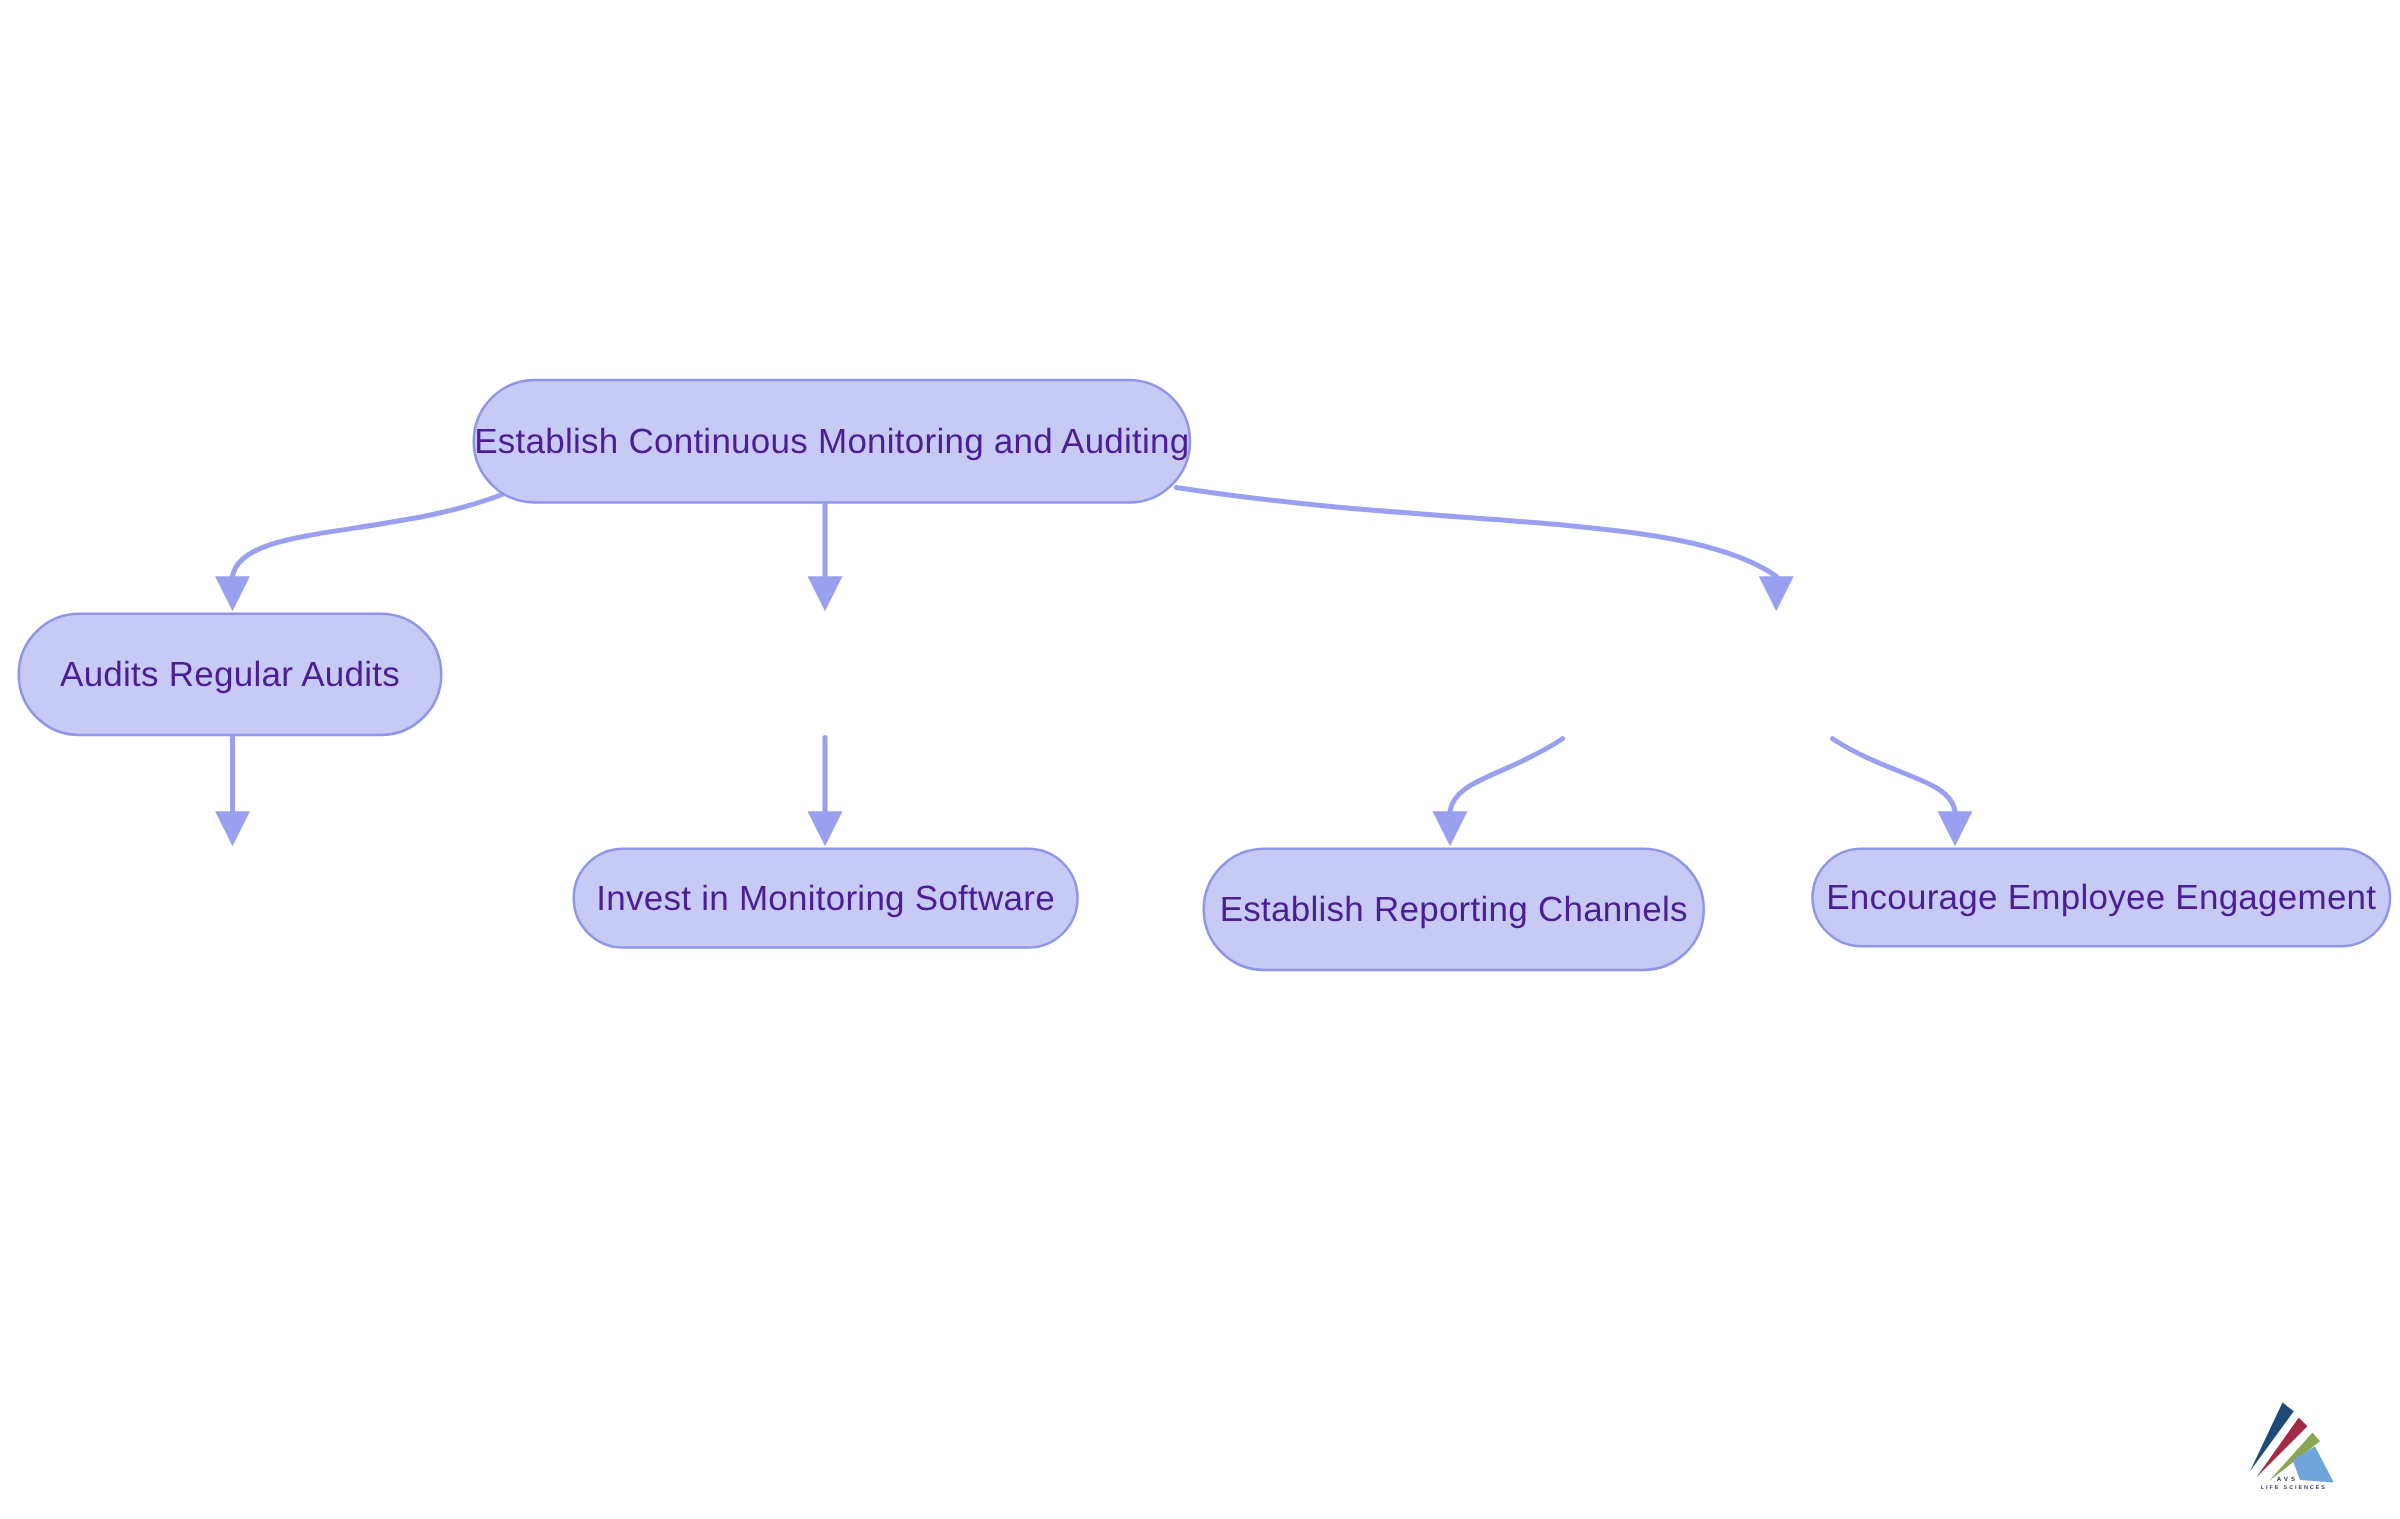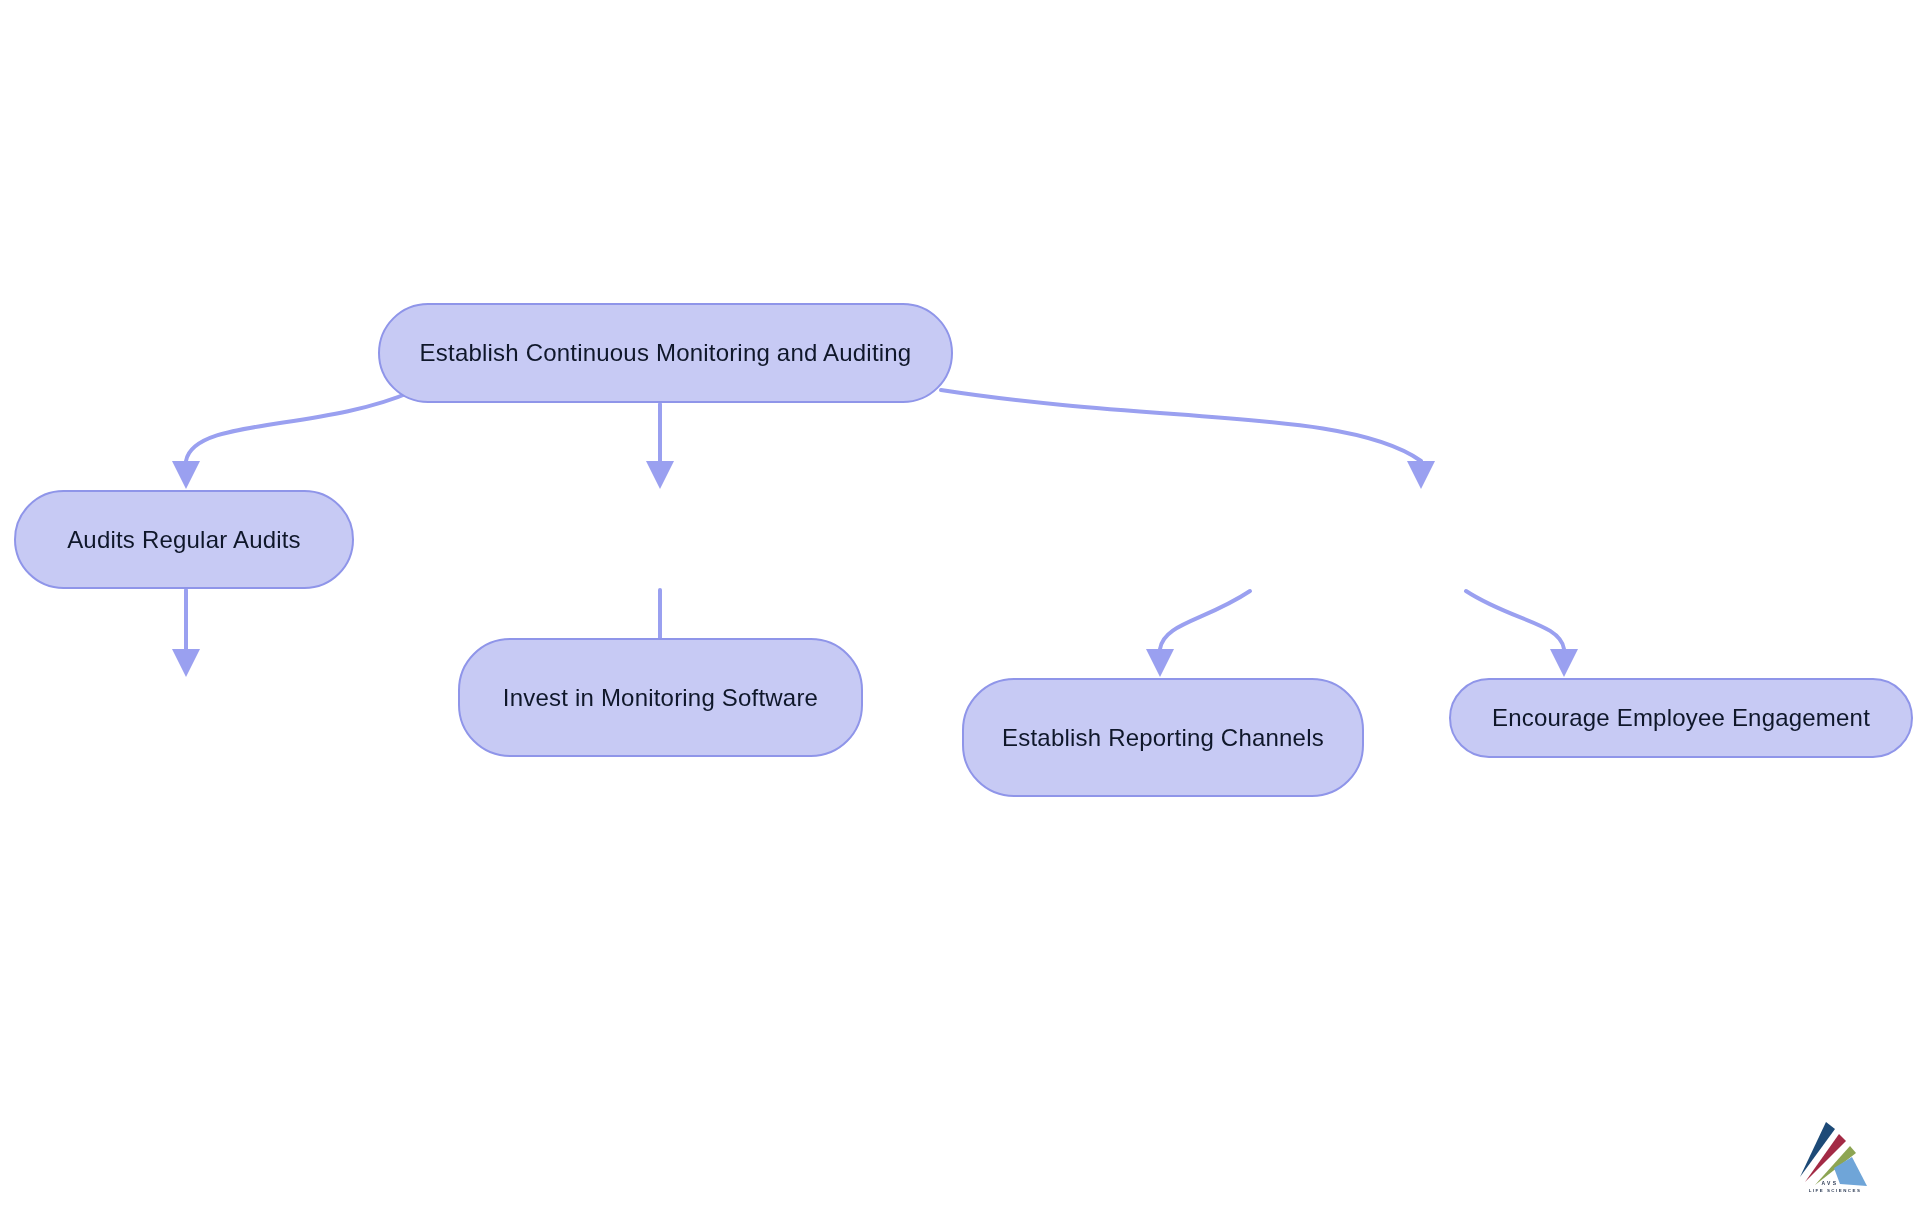--- a/index.html
+++ b/index.html
@@ -14,22 +14,22 @@
   .edges-layer{position:absolute;left:0;top:0;}
   .node{
     position:absolute;
     display:flex;align-items:center;justify-content:center;
     background:#c7caf4;
     border:2px solid #8f95e9;
     border-radius:52px;
     box-sizing:border-box;
   }
   .node .node-label{
-    font-size:24px;
-    color:#0f172a;
+    font-size:28px;
+    color:#4c1d95;
     letter-spacing:0.2px;
     white-space:nowrap;
   }
   .logo{position:absolute;left:1790px;top:1110px;width:100px;height:90px;}
 </style>
 </head>
 <body>
 
 <div class="stage">
 
@@ -58,25 +58,25 @@
     <span class="node-label">Establish Continuous Monitoring and Auditing</span>
   </div>
 
   <div class="node" style="left:14px;top:490px;width:340px;height:99px;">
     <span class="node-label">Audits Regular Audits</span>
   </div>
 
 
 
 
-  <div class="node" style="left:458px;top:638px;width:405px;height:119px;">
+  <div class="node" style="left:458px;top:678px;width:405px;height:81px;">
     <span class="node-label">Invest in Monitoring Software</span>
   </div>
 
-  <div class="node" style="left:962px;top:678px;width:402px;height:119px;text-align:right;">
+  <div class="node" style="left:962px;top:678px;width:402px;height:99px;text-align:right;">
     <span class="node-label">Establish Reporting Channels</span>
   </div>
 
   <div class="node" style="left:1449px;top:678px;width:464px;height:80px;">
     <span class="node-label">Encourage Employee Engagement</span>
   </div>
 
   <svg class="logo" viewBox="0 0 100 90">
     <polygon points="36,12 45,19 10,67" fill="#1d4a77"></polygon>
     <polygon points="49,24 56,31 15,72" fill="#a32a45"></polygon>

